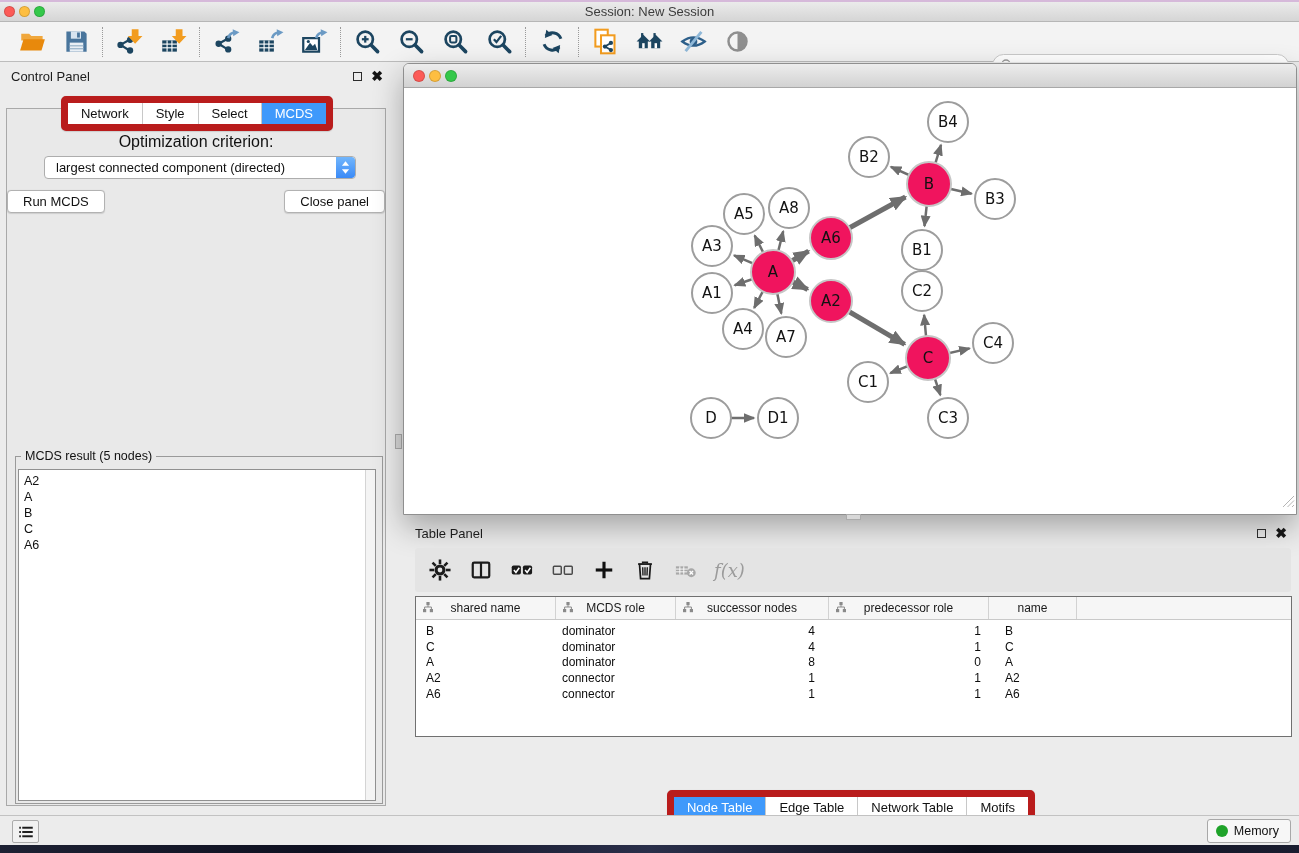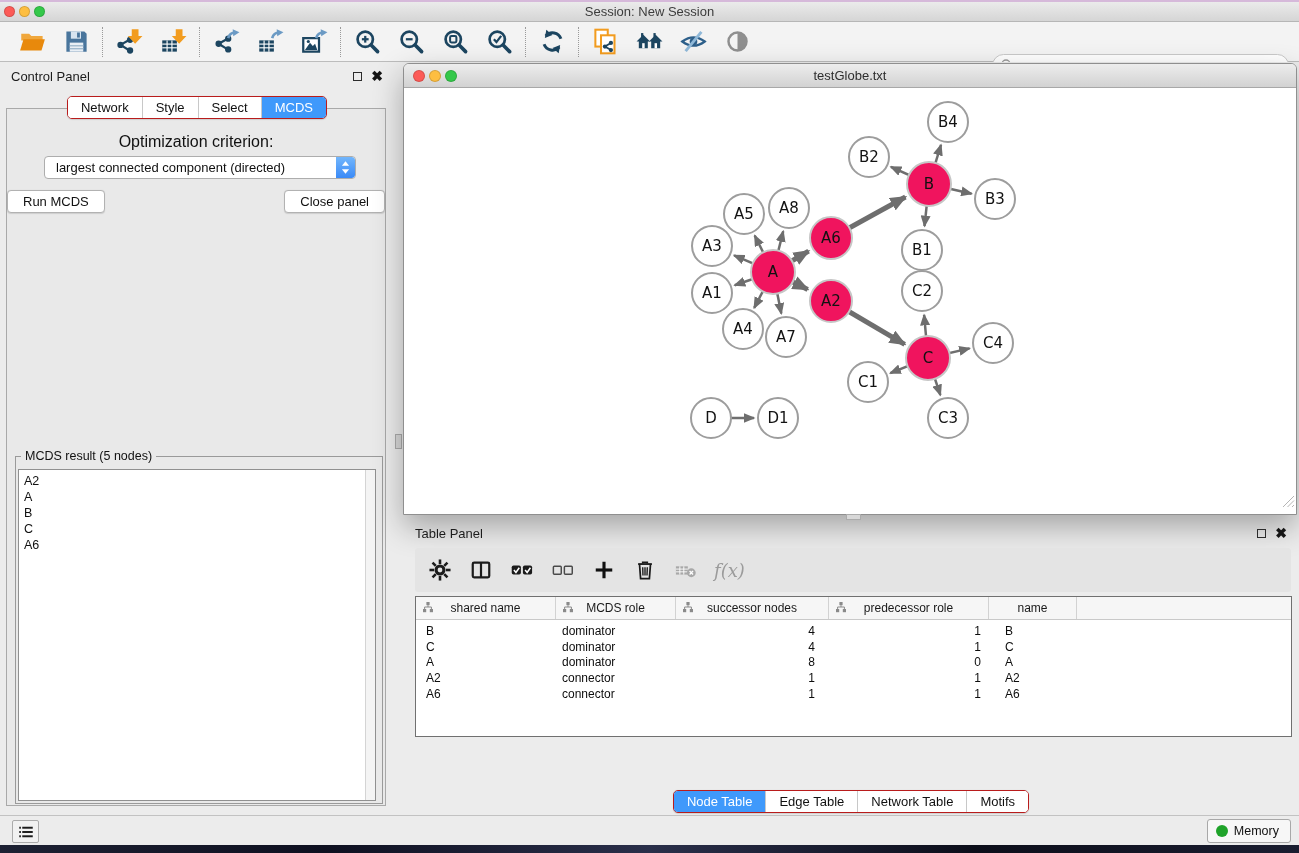--- a/index.html
+++ b/index.html
@@ -33,21 +33,21 @@
   .search-icon{position:absolute;left:8px;top:4px;}
   
   .main{position:absolute;left:0;top:62px;width:1299px;height:753px;background:#ececec;}
   
   .control-panel{position:absolute;left:0;top:0;width:394px;height:753px;}
   .cp-header{position:absolute;top:0;left:0;right:0;height:28px;display:flex;align-items:center;
     padding:0 11px;font-size:13px;color:#1c1c1c;}
   .panel-controls{margin-left:auto;display:flex;gap:9px;align-items:center;}
   .float-btn{width:9px;height:9px;border:1.5px solid #2b2b2b;background:none;padding:0;}
   .close-btn{font-size:14px;font-weight:bold;color:#151515;line-height:1;background:none;border:none;padding:0;}
-  .seg{display:flex;border:1px solid #b91c1c;border-radius:5px;overflow:hidden;background:#fff;
+  .seg{display:flex;border:7px solid #b91c1c;border-radius:5px;overflow:hidden;background:#fff;
     box-shadow:0 0.5px 1px rgba(0,0,0,.12);}
   .seg button{font-size:13px;padding:0 13px;background:#fff;border:none;height:21px;
     border-left:1px solid #c8c8c8;color:#111;white-space:nowrap;}
   .seg button:first-child{border-left:none;}
   .cp-tabs{position:absolute;top:34px;left:0;right:0;display:flex;justify-content:center;z-index:2;}
   .cp-content{position:absolute;top:46px;left:6px;width:380px;height:698px;border:1px solid #a9a9a9;
     background:#e9e9e9;box-sizing:border-box;}
   .opt-label{position:absolute;top:24px;left:0;right:0;text-align:center;font-size:16px;color:#111;}
   .dropdown{position:absolute;top:47px;left:37px;width:312px;height:23px;background:#fff;
     border:1px solid #adadad;border-radius:4px;display:flex;align-items:center;box-sizing:border-box;overflow:hidden;}
@@ -355,21 +355,20 @@
 
   <div class="v-handle"></div>
 
   <div class="net-window">
     <div class="net-titlebar">
       <div class="net-traffic">
         <div class="net-light" style="background:#fc5b57"></div>
         <div class="net-light" style="background:#fdbe41"></div>
         <div class="net-light" style="background:#34c84a"></div>
       </div>
-      <div class="net-title">testGlobe.txt</div>
     </div>
     <div class="net-canvas">
       <svg id="net-svg" width="892" height="425">
         <defs>
           <marker id="arrowThin" markerUnits="userSpaceOnUse" markerWidth="12" markerHeight="10" refX="10.5" refY="5" orient="auto">
             <path d="M0 0 L12 5 L0 10 Z" fill="#6e6e6e"></path>
           </marker>
           <marker id="arrowThick" markerUnits="userSpaceOnUse" markerWidth="17" markerHeight="14" refX="15" refY="7" orient="auto">
             <path d="M0 0 L17 7 L0 14 Z" fill="#6e6e6e"></path>
           </marker>

